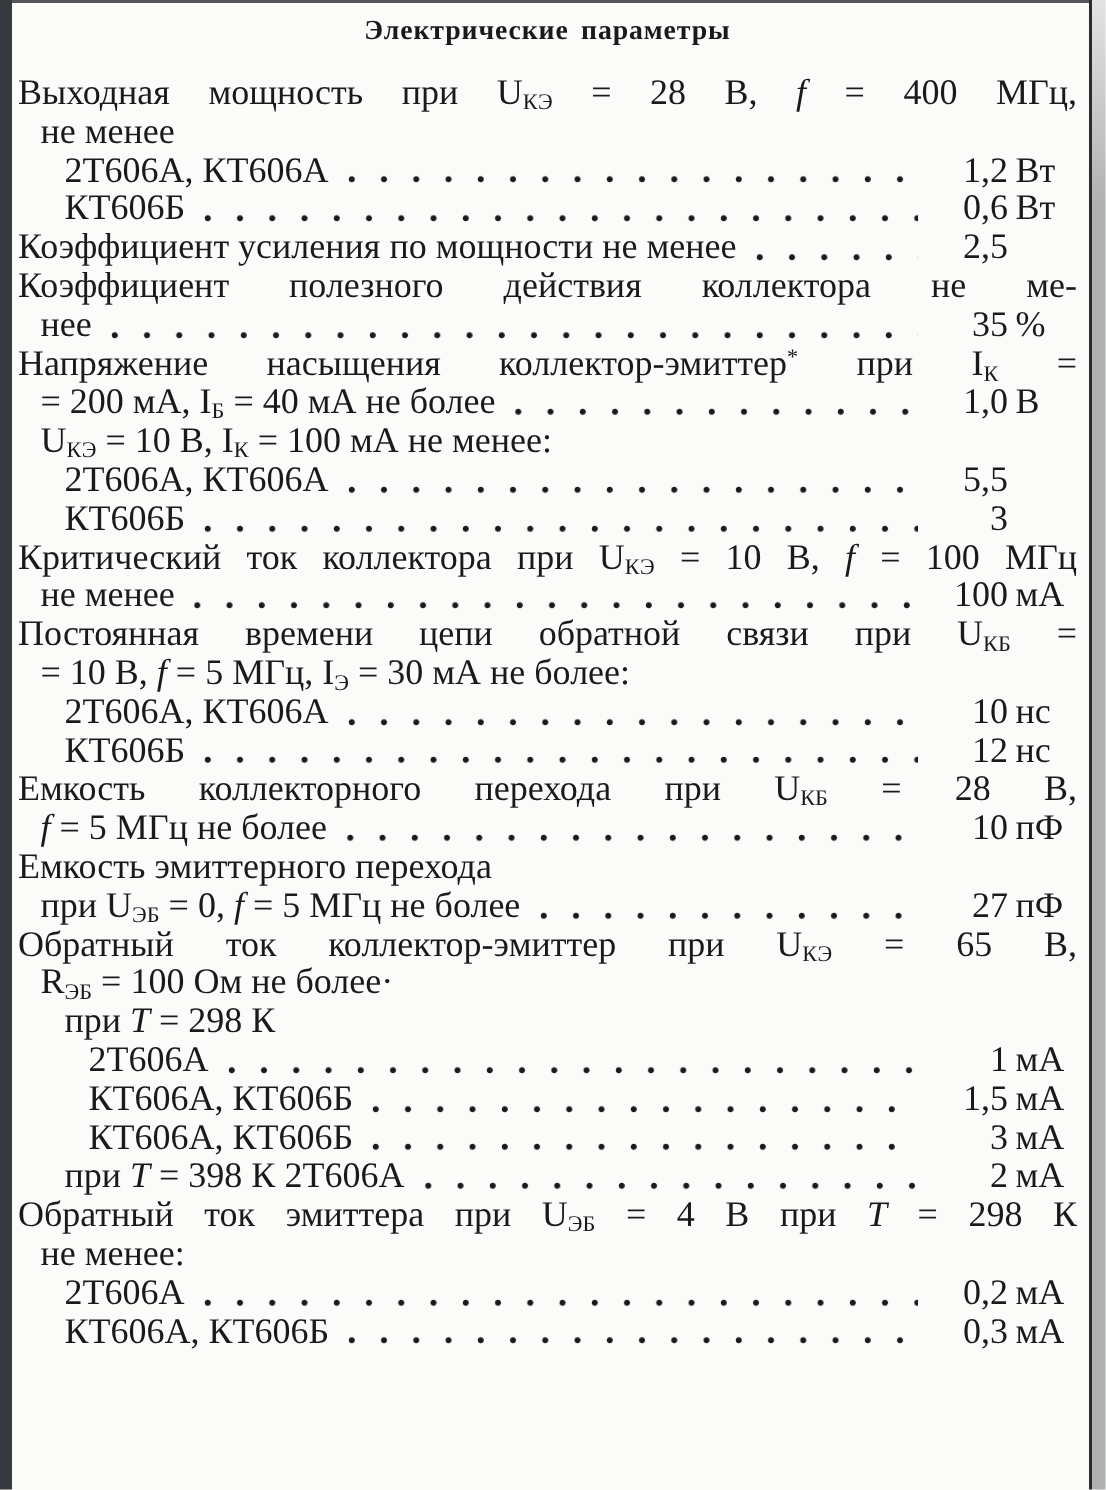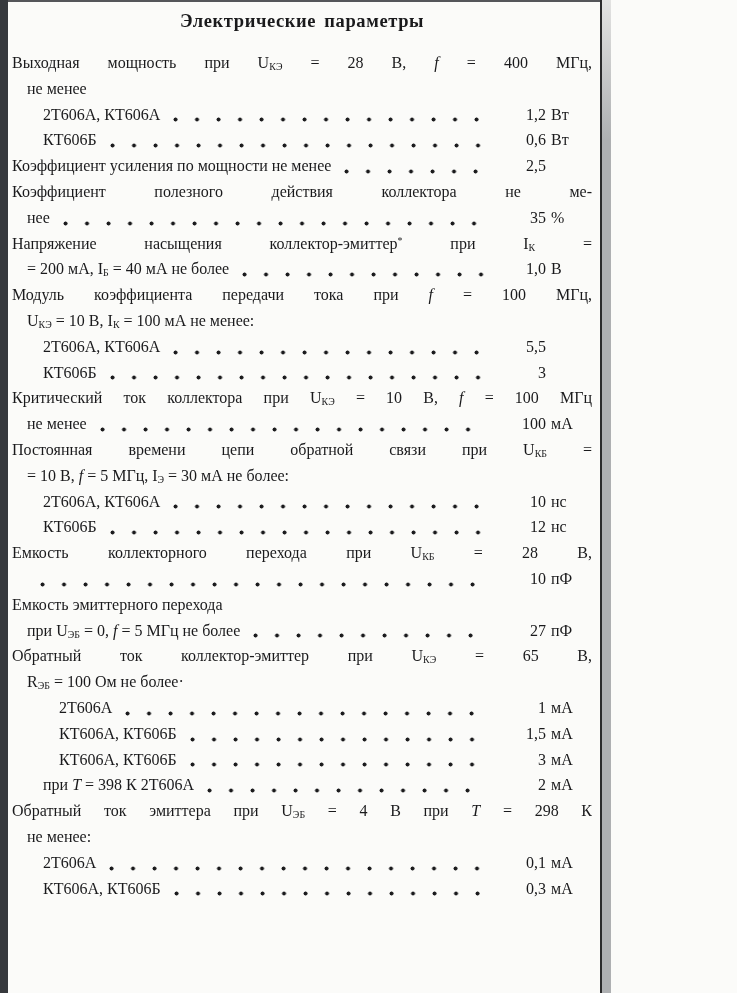--- a/index.html
+++ b/index.html
@@ -10,32 +10,32 @@
     --frame-top:#55565a;
     --margin-strip:#aeb0b2;
   }
   html,body{margin:0;padding:0;}
   body{
     width:737px;height:993px;overflow:hidden;
     background:var(--page);
     font-family:"Liberation Serif", serif;
     color:var(--ink);
   }
-  .scan{position:relative;width:611px;height:993px;background:var(--page);}
+  .scan{position:relative;width:737px;height:993px;background:var(--page);}
   .gutter{position:absolute;left:0;top:0;bottom:0;width:8px;background:var(--gutter);}
   .outside-right{position:absolute;right:0;top:0;bottom:0;width:9px;
     background:linear-gradient(to bottom,#e3e3e2 0,var(--margin-strip) 140px,var(--margin-strip) 100%);}
   .frame-right{position:absolute;right:9px;top:0;bottom:0;width:2px;background:var(--frame);}
   .frame-top{position:absolute;left:8px;right:11px;top:0;height:2px;background:var(--frame-top);}
   .content{position:absolute;left:8px;right:11px;top:2px;bottom:0;padding:6px 8px 0 4px;box-sizing:border-box;}
   .title{
     text-align:center;font-weight:bold;font-size:18.5px;letter-spacing:.6px;
     padding-top:3px;word-spacing:3px;
   }
-  .params{margin-top:18px;font-size:16px;}
+  .params{margin-top:18px;font-size:24px;}
   .row{line-height:25.8px;white-space:nowrap;}
   .row.flex{display:flex;align-items:flex-end;}
   .row.justify{text-align:justify;text-align-last:justify;white-space:normal;}
   .ind1{padding-left:15px;}
   .ind2{padding-left:31px;}
   .ind3{padding-left:47px;}
   .leader{
     flex:1 1 auto;min-width:18px;height:5px;align-self:flex-end;
     margin:0 10px 5px 13px;
     background-image:radial-gradient(circle at 2.5px 2.5px, var(--ink) 1.7px, transparent 2.3px);
@@ -112,25 +112,20 @@
     
   </div>
         <div class="row ind1 flex">
     <span class="text">= 200 мА, I<sub>Б</sub> = 40 мА не более</span>
     <span class="leader"></span>
     <span class="val">
       <span class="num">1,0</span>
       <span class="unit">В</span>
     </span>
   </div>
-        <div class="row justify">
-    <span class="text">Модуль коэффициента передачи тока при <i class="var">f</i> = 100 МГц,</span>
-    
-    
-  </div>
         <div class="row ind1">
     <span class="text">U<sub>КЭ</sub> = 10 В, I<sub>К</sub> = 100 мА не менее:</span>
     
     
   </div>
         <div class="row ind2 flex">
     <span class="text">2Т606А, КТ606А</span>
     <span class="leader"></span>
     <span class="val">
       <span class="num">5,5</span>
@@ -183,20 +178,21 @@
       <span class="num">12</span>
       <span class="unit">нс</span>
     </span>
   </div>
         <div class="row justify">
     <span class="text">Емкость коллекторного перехода при U<sub>КБ</sub> = 28 В,</span>
     
     
   </div>
         <div class="row ind1 flex">
+    <span class="text"><i class="var">f</i> = 5 МГц не более</span>
     <span class="leader"></span>
     <span class="val">
       <span class="num">10</span>
       <span class="unit">пФ</span>
     </span>
   </div>
         <div class="row">
     <span class="text">Емкость эмиттерного перехода</span>
     
     
@@ -212,20 +208,25 @@
         <div class="row justify">
     <span class="text">Обратный ток коллектор-эмиттер при U<sub>КЭ</sub> = 65 В,</span>
     
     
   </div>
         <div class="row ind1">
     <span class="text">R<sub>ЭБ</sub> = 100 Ом не более·</span>
     
     
   </div>
+        <div class="row ind2">
+    <span class="text">при <i class="var">T</i> = 298 К</span>
+    
+    
+  </div>
         <div class="row ind3 flex">
     <span class="text">2Т606А</span>
     <span class="leader"></span>
     <span class="val">
       <span class="num">1</span>
       <span class="unit">мА</span>
     </span>
   </div>
         <div class="row ind3 flex">
     <span class="text">КТ606А, КТ606Б</span>
@@ -258,21 +259,21 @@
   </div>
         <div class="row ind1">
     <span class="text">не менее:</span>
     
     
   </div>
         <div class="row ind2 flex">
     <span class="text">2Т606А</span>
     <span class="leader"></span>
     <span class="val">
-      <span class="num">0,1</span>
+      <span class="num">0,2</span>
       <span class="unit">мА</span>
     </span>
   </div>
         <div class="row ind2 flex">
     <span class="text">КТ606А, КТ606Б</span>
     <span class="leader"></span>
     <span class="val">
       <span class="num">0,3</span>
       <span class="unit">мА</span>
     </span>

